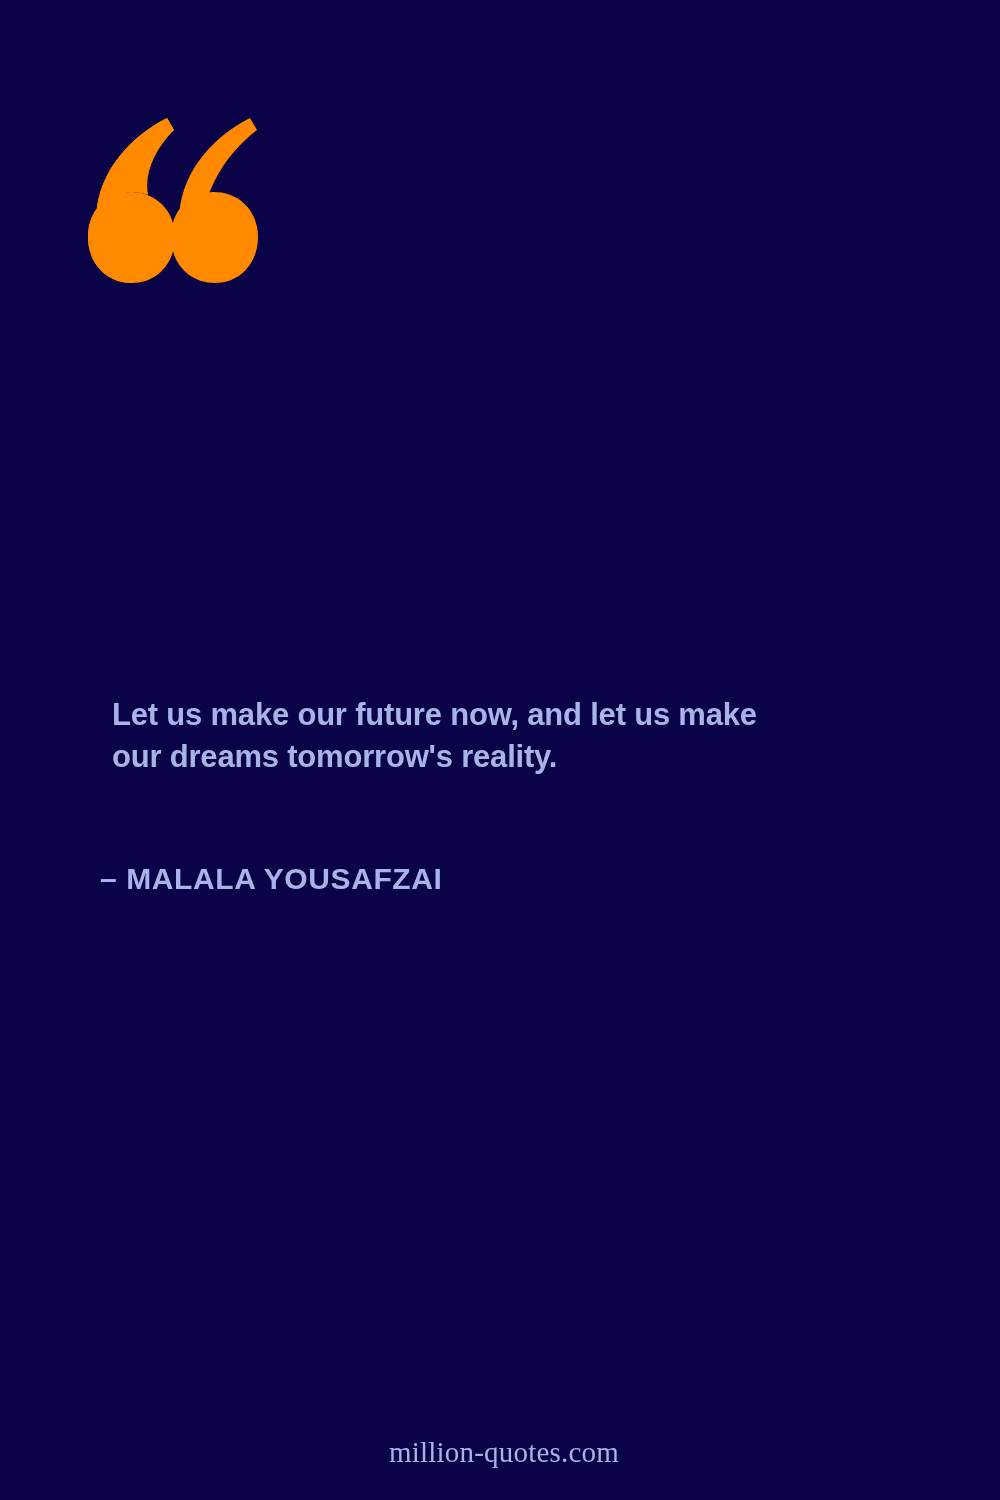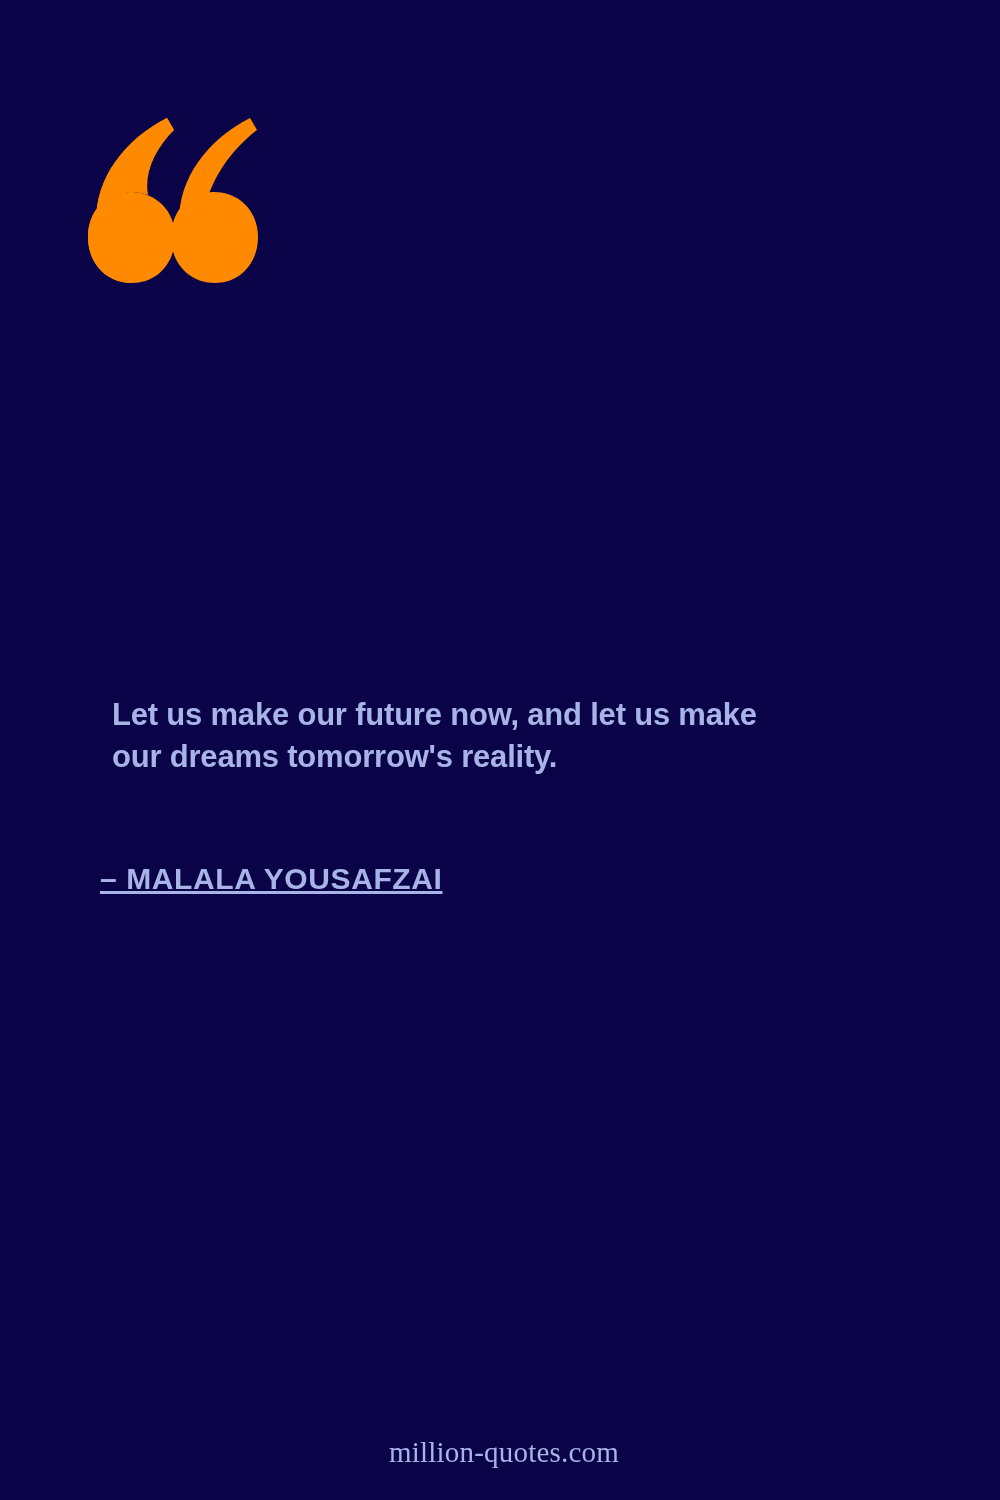--- a/index.html
+++ b/index.html
@@ -68,21 +68,20 @@
 
   .attribution-text {
     margin: 0;
     color: #a8b4e8;
     font-family: "Liberation Sans", sans-serif;
     font-size: 30px;
     font-weight: bold;
     letter-spacing: 0.6px;
     text-transform: uppercase;
     white-space: pre;
-    text-decoration: underline;
   }
 
   
   .footer {
     position: absolute;
     left: 4px;
     top: 1436px;
     width: 1000px;
     text-align: center;
   }

